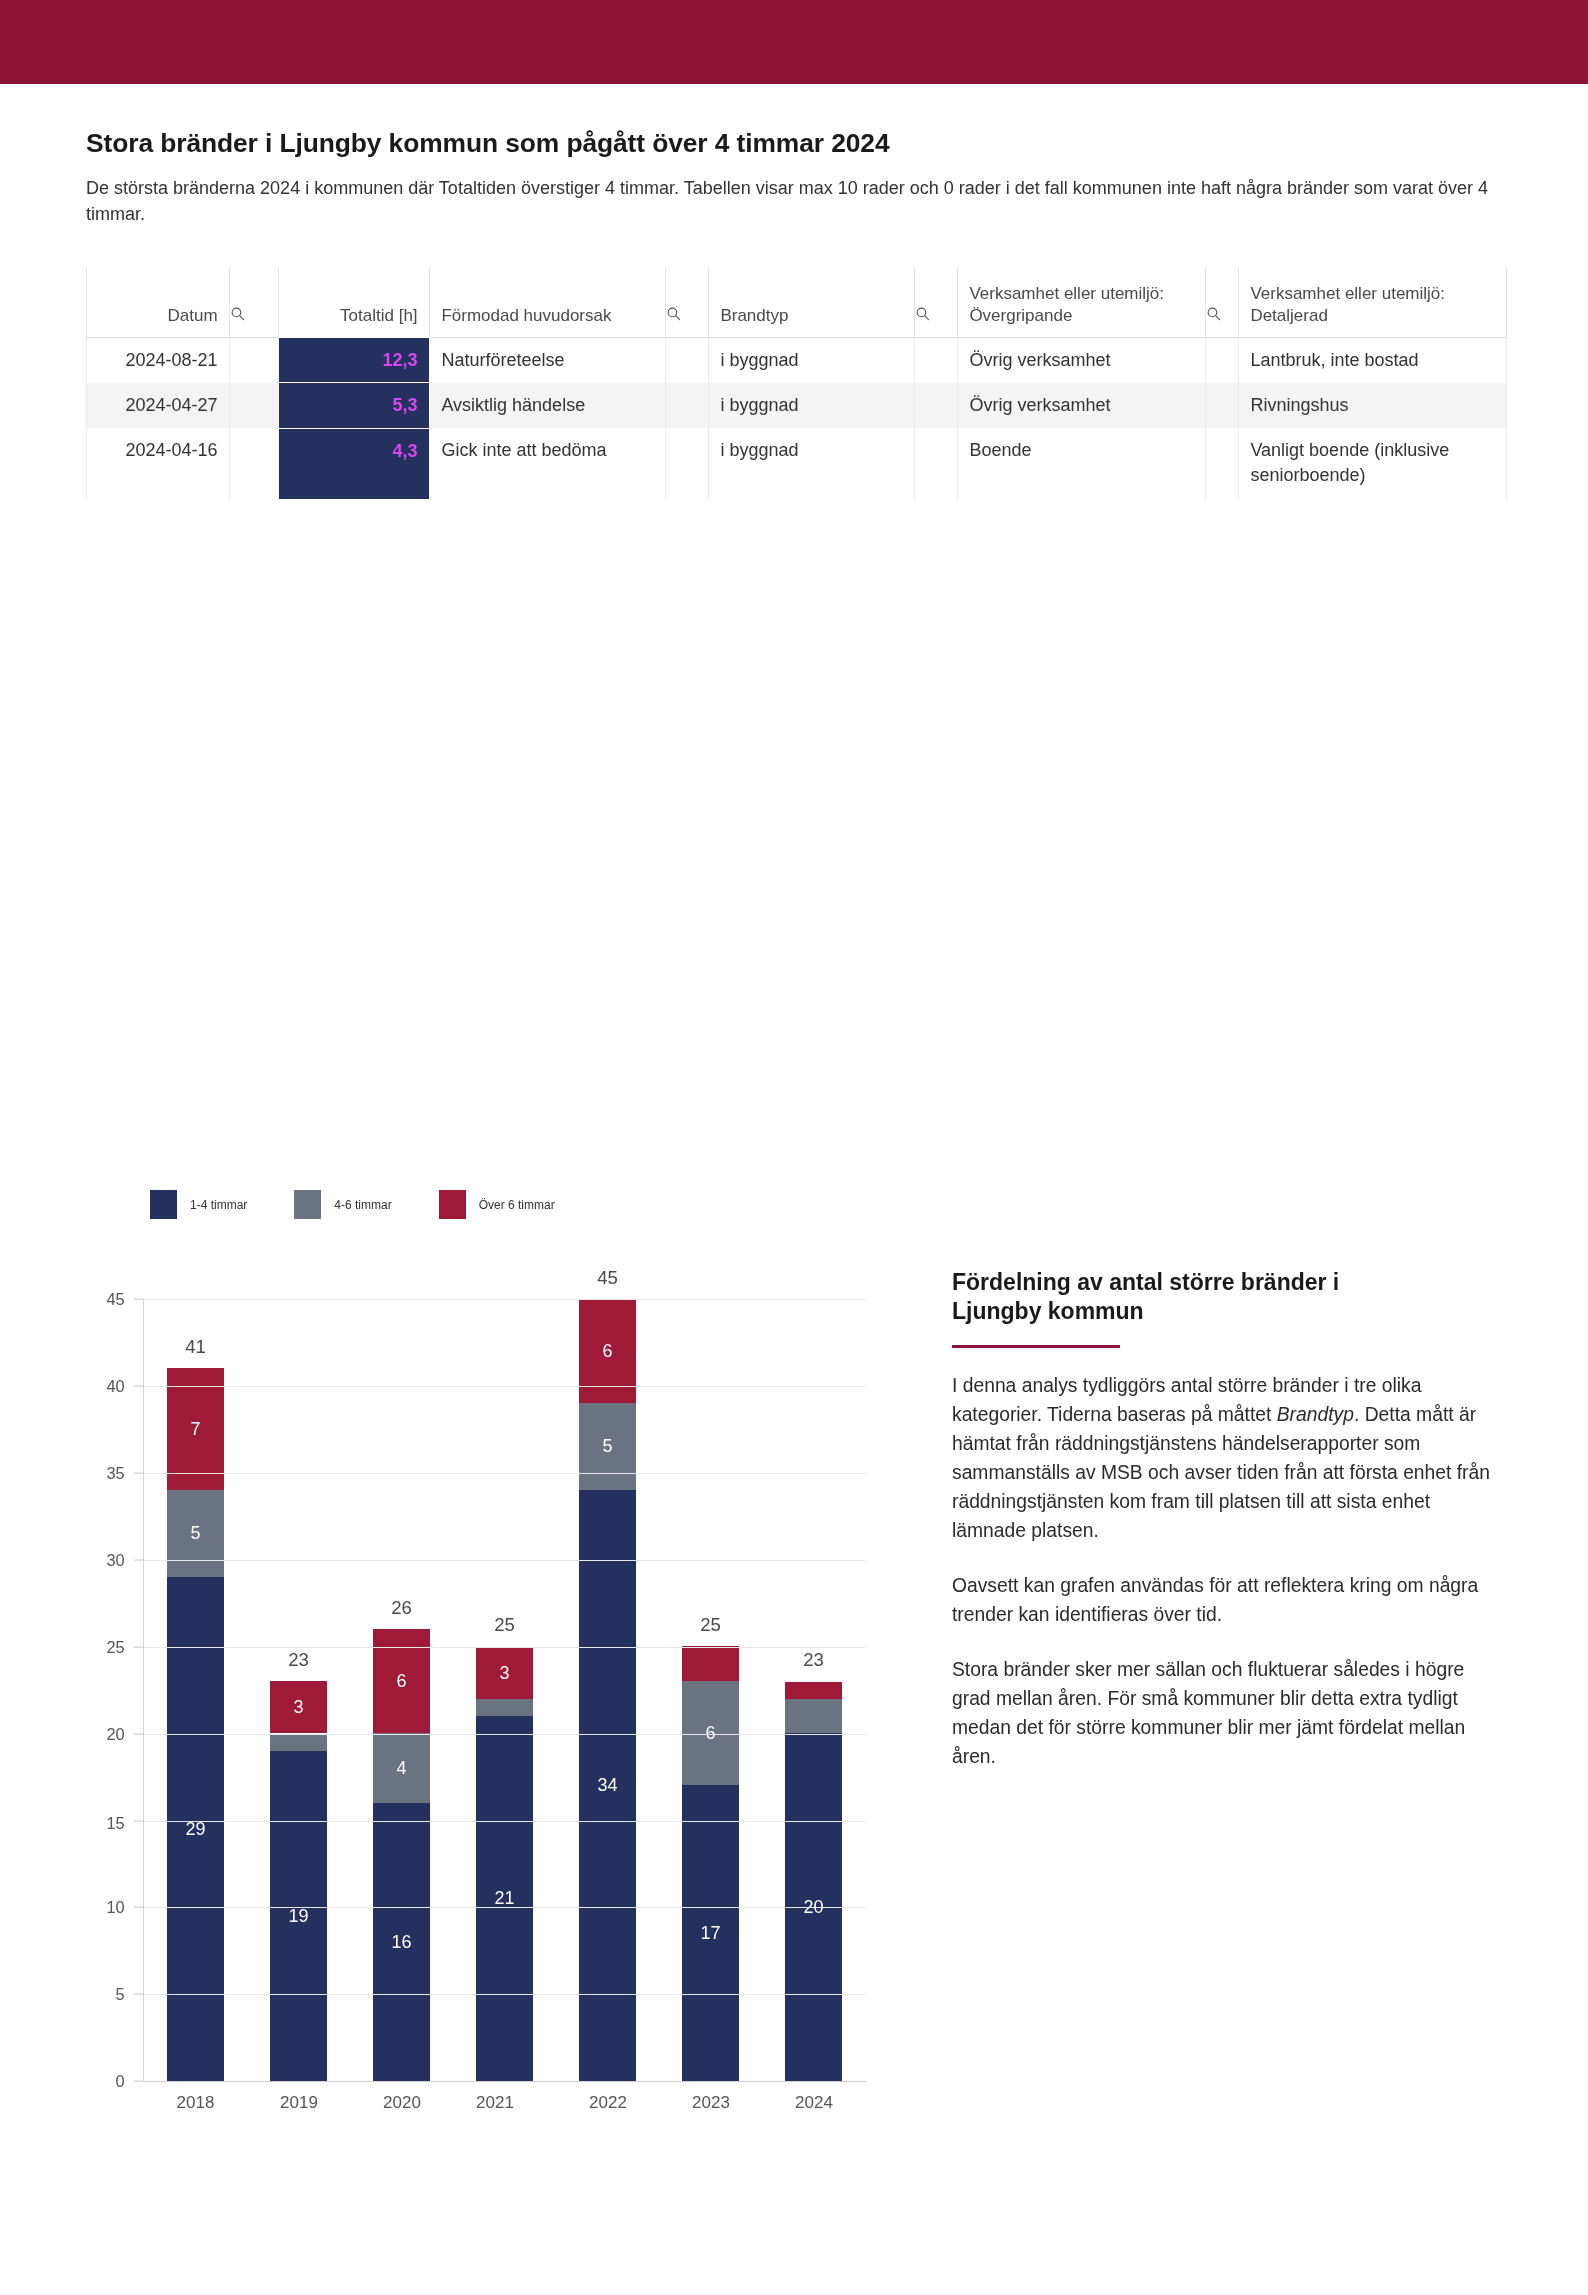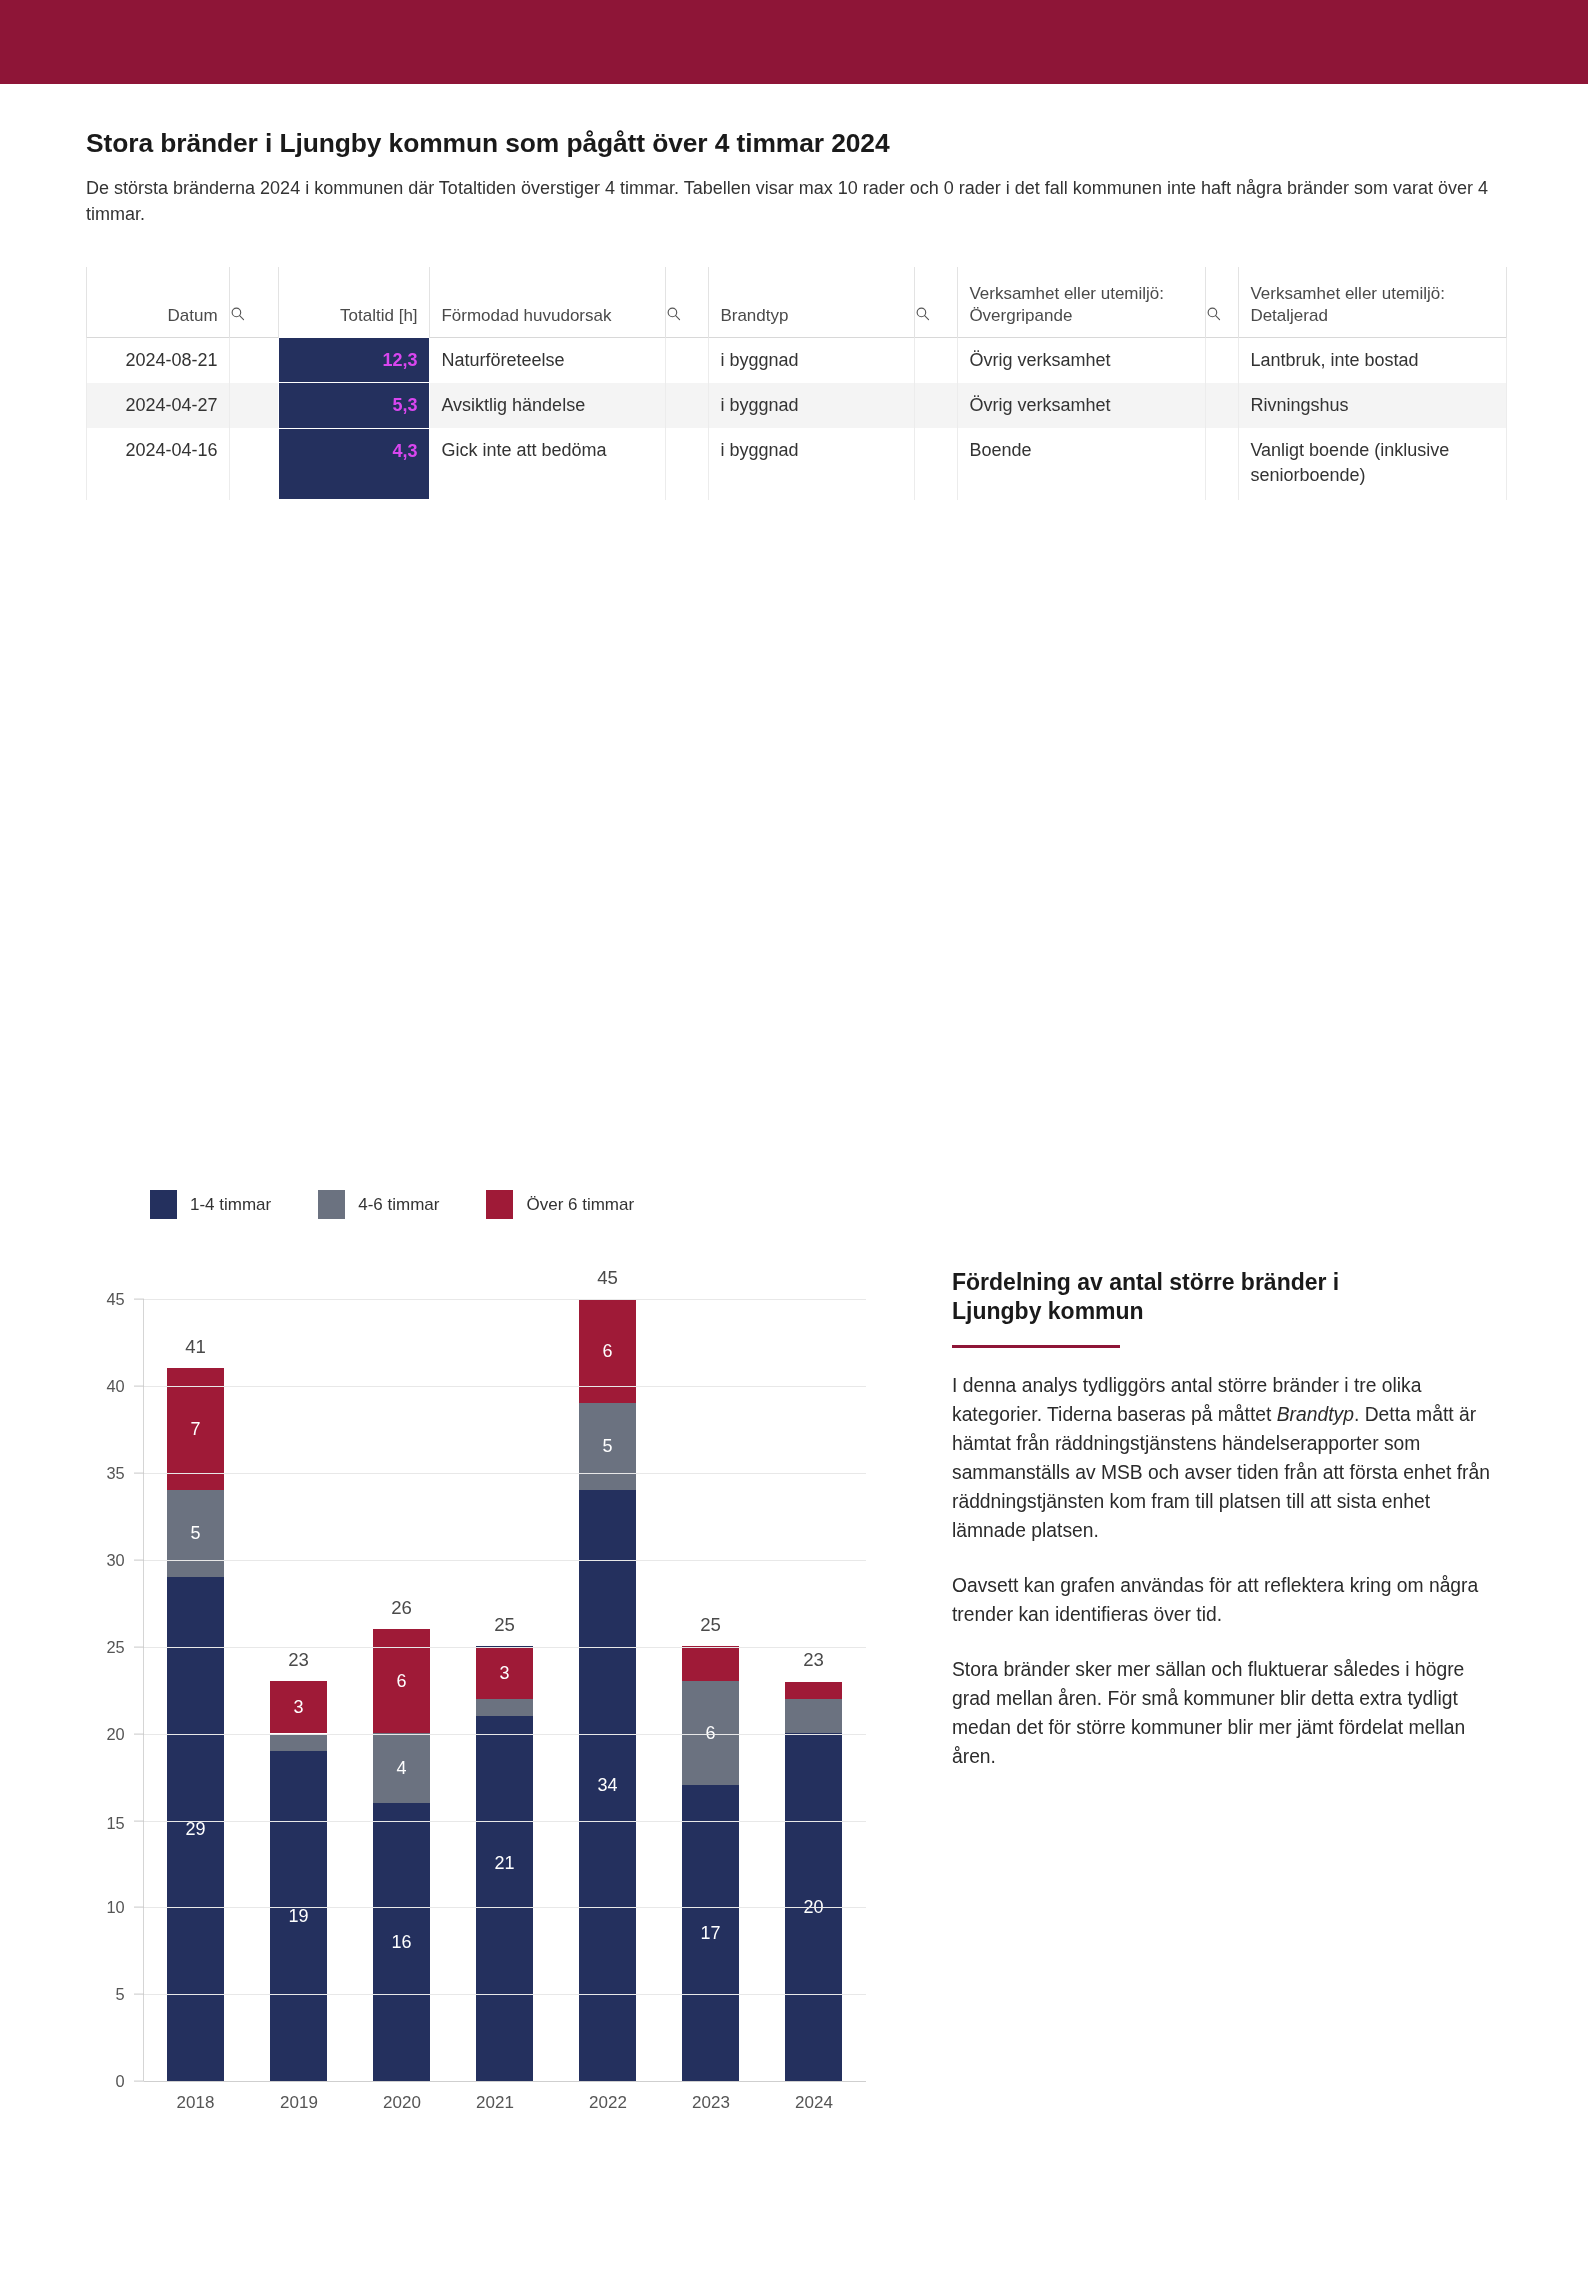--- a/index.html
+++ b/index.html
@@ -129,21 +129,21 @@
 
   .legend {
     position:absolute;
     left:150px; top:86px;
     display:flex;
     align-items:center;
     gap:0px;
   }
   .legend-item { display:flex; align-items:center; margin-right:47px; }
   .legend-swatch { width:27px; height:29px; display:block; }
-  .legend-label { font-size:17px; color:#333; margin-left:13px; white-space:nowrap; }
+  .legend-label { font-size:12px; color:#333; margin-left:13px; white-space:nowrap; }
 
   .chart-box {
     position:absolute;
     left:93px; top:182px;
     width:786px; height:843px;
   }
   .plot {
     position:absolute;
     left:50px; top:13px;
     width:722px; height:782px;
@@ -372,21 +372,21 @@
             <div class="seg s3" style="height: 52px; bottom: 348px;">3</div>
             <div class="bar-total" style="bottom: 410px;">23</div>
           </div>
           <div class="bar-group" style="left: 229px;">
             <div class="seg s1" style="height: 278px; bottom: 0px;">16</div>
             <div class="seg s2" style="height: 70px; bottom: 278px;">4</div>
             <div class="seg s3" style="height: 104px; bottom: 348px;">6</div>
             <div class="bar-total" style="bottom: 462px;">26</div>
           </div>
           <div class="bar-group" style="left: 332px;">
-            <div class="seg s1" style="height: 435px; bottom: 0px;">21</div>
+            <div class="seg s1" style="height: 365px; bottom: 0px;">21</div>
             <div class="seg s2" style="height: 17.4px; bottom: 365px;"></div>
             <div class="seg s3" style="height: 52px; bottom: 382px;">3</div>
             <div class="bar-total" style="bottom: 445px;">25</div>
           </div>
           <div class="bar-group" style="left: 435px;">
             <div class="seg s1" style="height: 591px; bottom: 0px;">34</div>
             <div class="seg s2" style="height: 87px; bottom: 591px;">5</div>
             <div class="seg s3" style="height: 104px; bottom: 678px;">6</div>
             <div class="bar-total" style="bottom: 792px;">45</div>
           </div>

